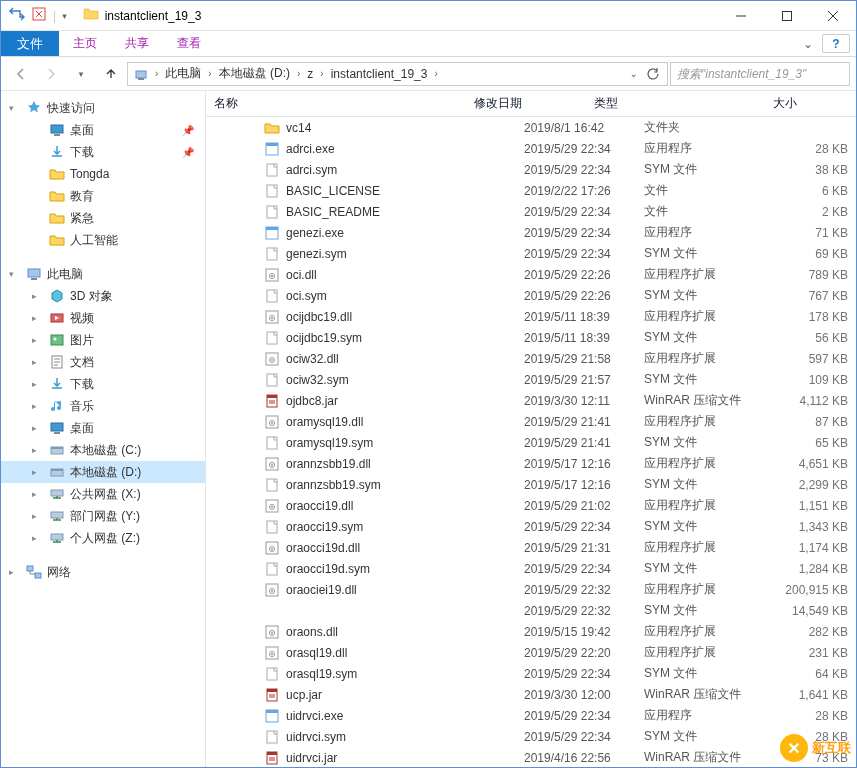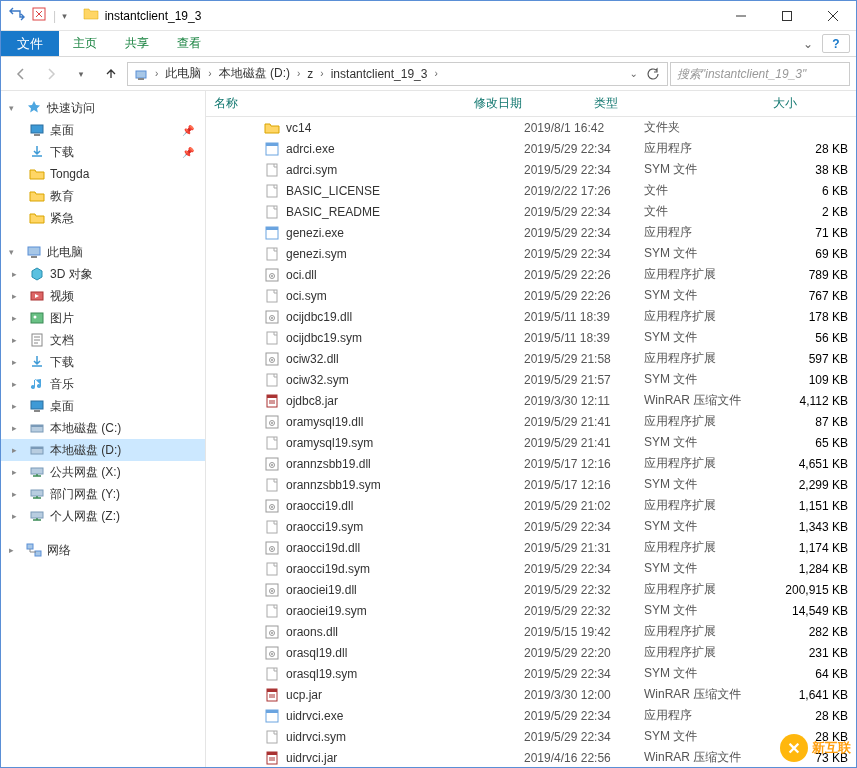--- a/index.html
+++ b/index.html
@@ -10,21 +10,21 @@
 .titlebar .qat { display:flex; align-items:center; gap:6px; padding:0 8px; }
 .titlebar .qat svg { width:16px; height:16px; }
 .titlebar .title { display:flex; align-items:center; gap:6px; margin-left:8px; }
 .titlebar .title svg { width:16px; height:16px; }
 .titlebar .spacer { flex:1; }
 .titlebar .winbtn { width:46px; height:30px; display:flex; align-items:center; justify-content:center; }
 
 
 .ribbon { height:26px; display:flex; align-items:stretch; border-bottom:1px solid #d9d9d9; }
 .ribbon .filetab { background:#1979ca; color:#fff; padding:0 16px; display:flex; align-items:center; font-size:13px; }
-.ribbon .tab { padding:0 14px; display:flex; align-items:center; color:#15803d; }
+.ribbon .tab { padding:0 14px; display:flex; align-items:center; color:#a21caf; }
 .ribbon .rspacer { flex:1; }
 .ribbon .expand { width:28px; display:flex; align-items:center; justify-content:center; color:#666; }
 .ribbon .help { width:28px; display:flex; align-items:center; justify-content:center; color:#1979ca; border:1px solid #ccc; border-radius:2px; margin:3px 6px 3px 0; font-weight:bold; }
 
 
 .navrow { height:34px; display:flex; align-items:center; gap:2px; padding:4px 6px; border-bottom:1px solid #e5e5e5; }
 .navbtn { width:28px; height:28px; display:flex; align-items:center; justify-content:center; color:#999; border-radius:2px; }
 .navbtn.enabled { color:#333; }
 .address { flex:1; height:24px; border:1px solid #ccc; display:flex; align-items:center; padding:0 2px; }
 .address .seg { padding:0 4px; color:#333; display:flex; align-items:center; gap:2px; height:100%; }
@@ -39,36 +39,36 @@
 .main { display:flex; height:calc(100% - 90px); }
 
 
 .tree { width:205px; border-right:1px solid #e5e5e5; overflow-y:auto; padding-top:6px; }
 .tnode { display:flex; align-items:center; height:22px; padding-left:8px; gap:4px; }
 .tnode.sel { background:#cce8ff; }
 .tnode .twisty { width:12px; color:#888; font-size:9px; }
 .tnode .ticon { width:18px; height:18px; display:flex; align-items:center; justify-content:center; }
 .tnode .tlabel { color:#333; white-space:nowrap; }
 .tnode .pin { margin-left:auto; margin-right:10px; color:#888; font-size:10px; }
-.tnode.lv1 { padding-left:11px; }
+.tnode.lv1 { padding-left:31px; }
 .tsep { height:12px; }
 
 
 .filepane { flex:1; overflow:auto; }
 .colhdr { display:flex; height:26px; border-bottom:1px solid #e5e5e5; position:sticky; top:0; background:#fff; }
-.colhdr .col { display:flex; align-items:center; padding:0 8px; color:#0f766e; border-right:1px solid transparent; }
+.colhdr .col { display:flex; align-items:center; padding:0 8px; color:#0f172a; border-right:1px solid transparent; }
 .c-name { width:260px; }
 .c-date { width:120px; }
 .c-type { width:140px; }
 .c-size { width:80px; text-align:right; justify-content:flex-end; }
 .frow { display:flex; height:21px; align-items:center;justify-content:flex-end; }
 .frow .fc { padding:0 8px; color:#555; white-space:nowrap; overflow:hidden; }
 .frow .c-name { display:flex; align-items:center; gap:6px; color:#333; }
 .frow .ficon { width:16px; height:16px; display:flex; align-items:center; justify-content:center; flex-shrink:0; }
-.frow .c-size { color:#000000; }
+.frow .c-size { color:#737373; }
 
 
 .folder-ico path { fill:#ffd666; stroke:#d9a400; stroke-width:0.5; }
 
 
 .watermark { position:absolute; right:6px; bottom:6px; display:flex; align-items:center; gap:4px; opacity:0.95; pointer-events:none; }
 .watermark .logo { width:28px; height:28px; border-radius:14px; background:#ffb400; display:flex; align-items:center; justify-content:center; color:#fff; font-weight:bold; font-size:16px; }
 .watermark .txt { color:#ff9a00; font-size:13px; font-weight:bold; }
 </style>
 </head>
@@ -220,20 +220,29 @@
         </div>
         <div class="tnode lv1">
           <span class="twisty"></span>
           <span class="ticon">
             <svg width="16" height="16">
               <path d="M1 4h5l1 2h8v7H1z" fill="#ffd666" stroke="#d9a400"></path>
             </svg>
           </span>
           <span class="tlabel">紧急</span>
         </div>
+        <div class="tnode lv1">
+          <span class="twisty"></span>
+          <span class="ticon">
+            <svg width="16" height="16">
+              <path d="M1 4h5l1 2h8v7H1z" fill="#ffd666" stroke="#d9a400"></path>
+            </svg>
+          </span>
+          <span class="tlabel">人工智能</span>
+        </div>
       </div>
     <div class="tsep"></div>
     <div class="tnode">
       <span class="twisty">▾</span>
       <span class="ticon">
           <svg width="16" height="16">
             <rect x="2" y="3" width="12" height="8" fill="#a7c7e7" stroke="#5a8fd6"></rect>
             <rect x="5" y="12" width="6" height="2" fill="#888"></rect>
           </svg>
         </span>
@@ -704,29 +713,20 @@
                 <circle cx="8" cy="9" r="1" fill="#999"></circle>
               </svg>
             </span>
             <span>oraociei19.dll</span>
           </div>
           <div class="fc c-date">2019/5/29 22:32</div>
           <div class="fc c-type">应用程序扩展</div>
           <div class="fc c-size">200,915 KB</div>
         </div>
         <div class="frow">
-          <div class="fc c-name">
-            <span class="ficon">
-              <svg width="16" height="16">
-                <rect x="3" y="2" width="10" height="12" fill="#fff" stroke="#aaa"></rect>
-                <path d="M10 2v3h3" fill="none" stroke="#aaa"></path>
-              </svg>
-            </span>
-            <span>oraociei19.sym</span>
-          </div>
           <div class="fc c-date">2019/5/29 22:32</div>
           <div class="fc c-type">SYM 文件</div>
           <div class="fc c-size">14,549 KB</div>
         </div>
         <div class="frow">
           <div class="fc c-name">
             <span class="ficon">
               <svg width="16" height="16">
                 <rect x="2" y="2" width="12" height="12" fill="#fff" stroke="#999"></rect>
                 <circle cx="8" cy="9" r="2.5" fill="none" stroke="#999"></circle>

